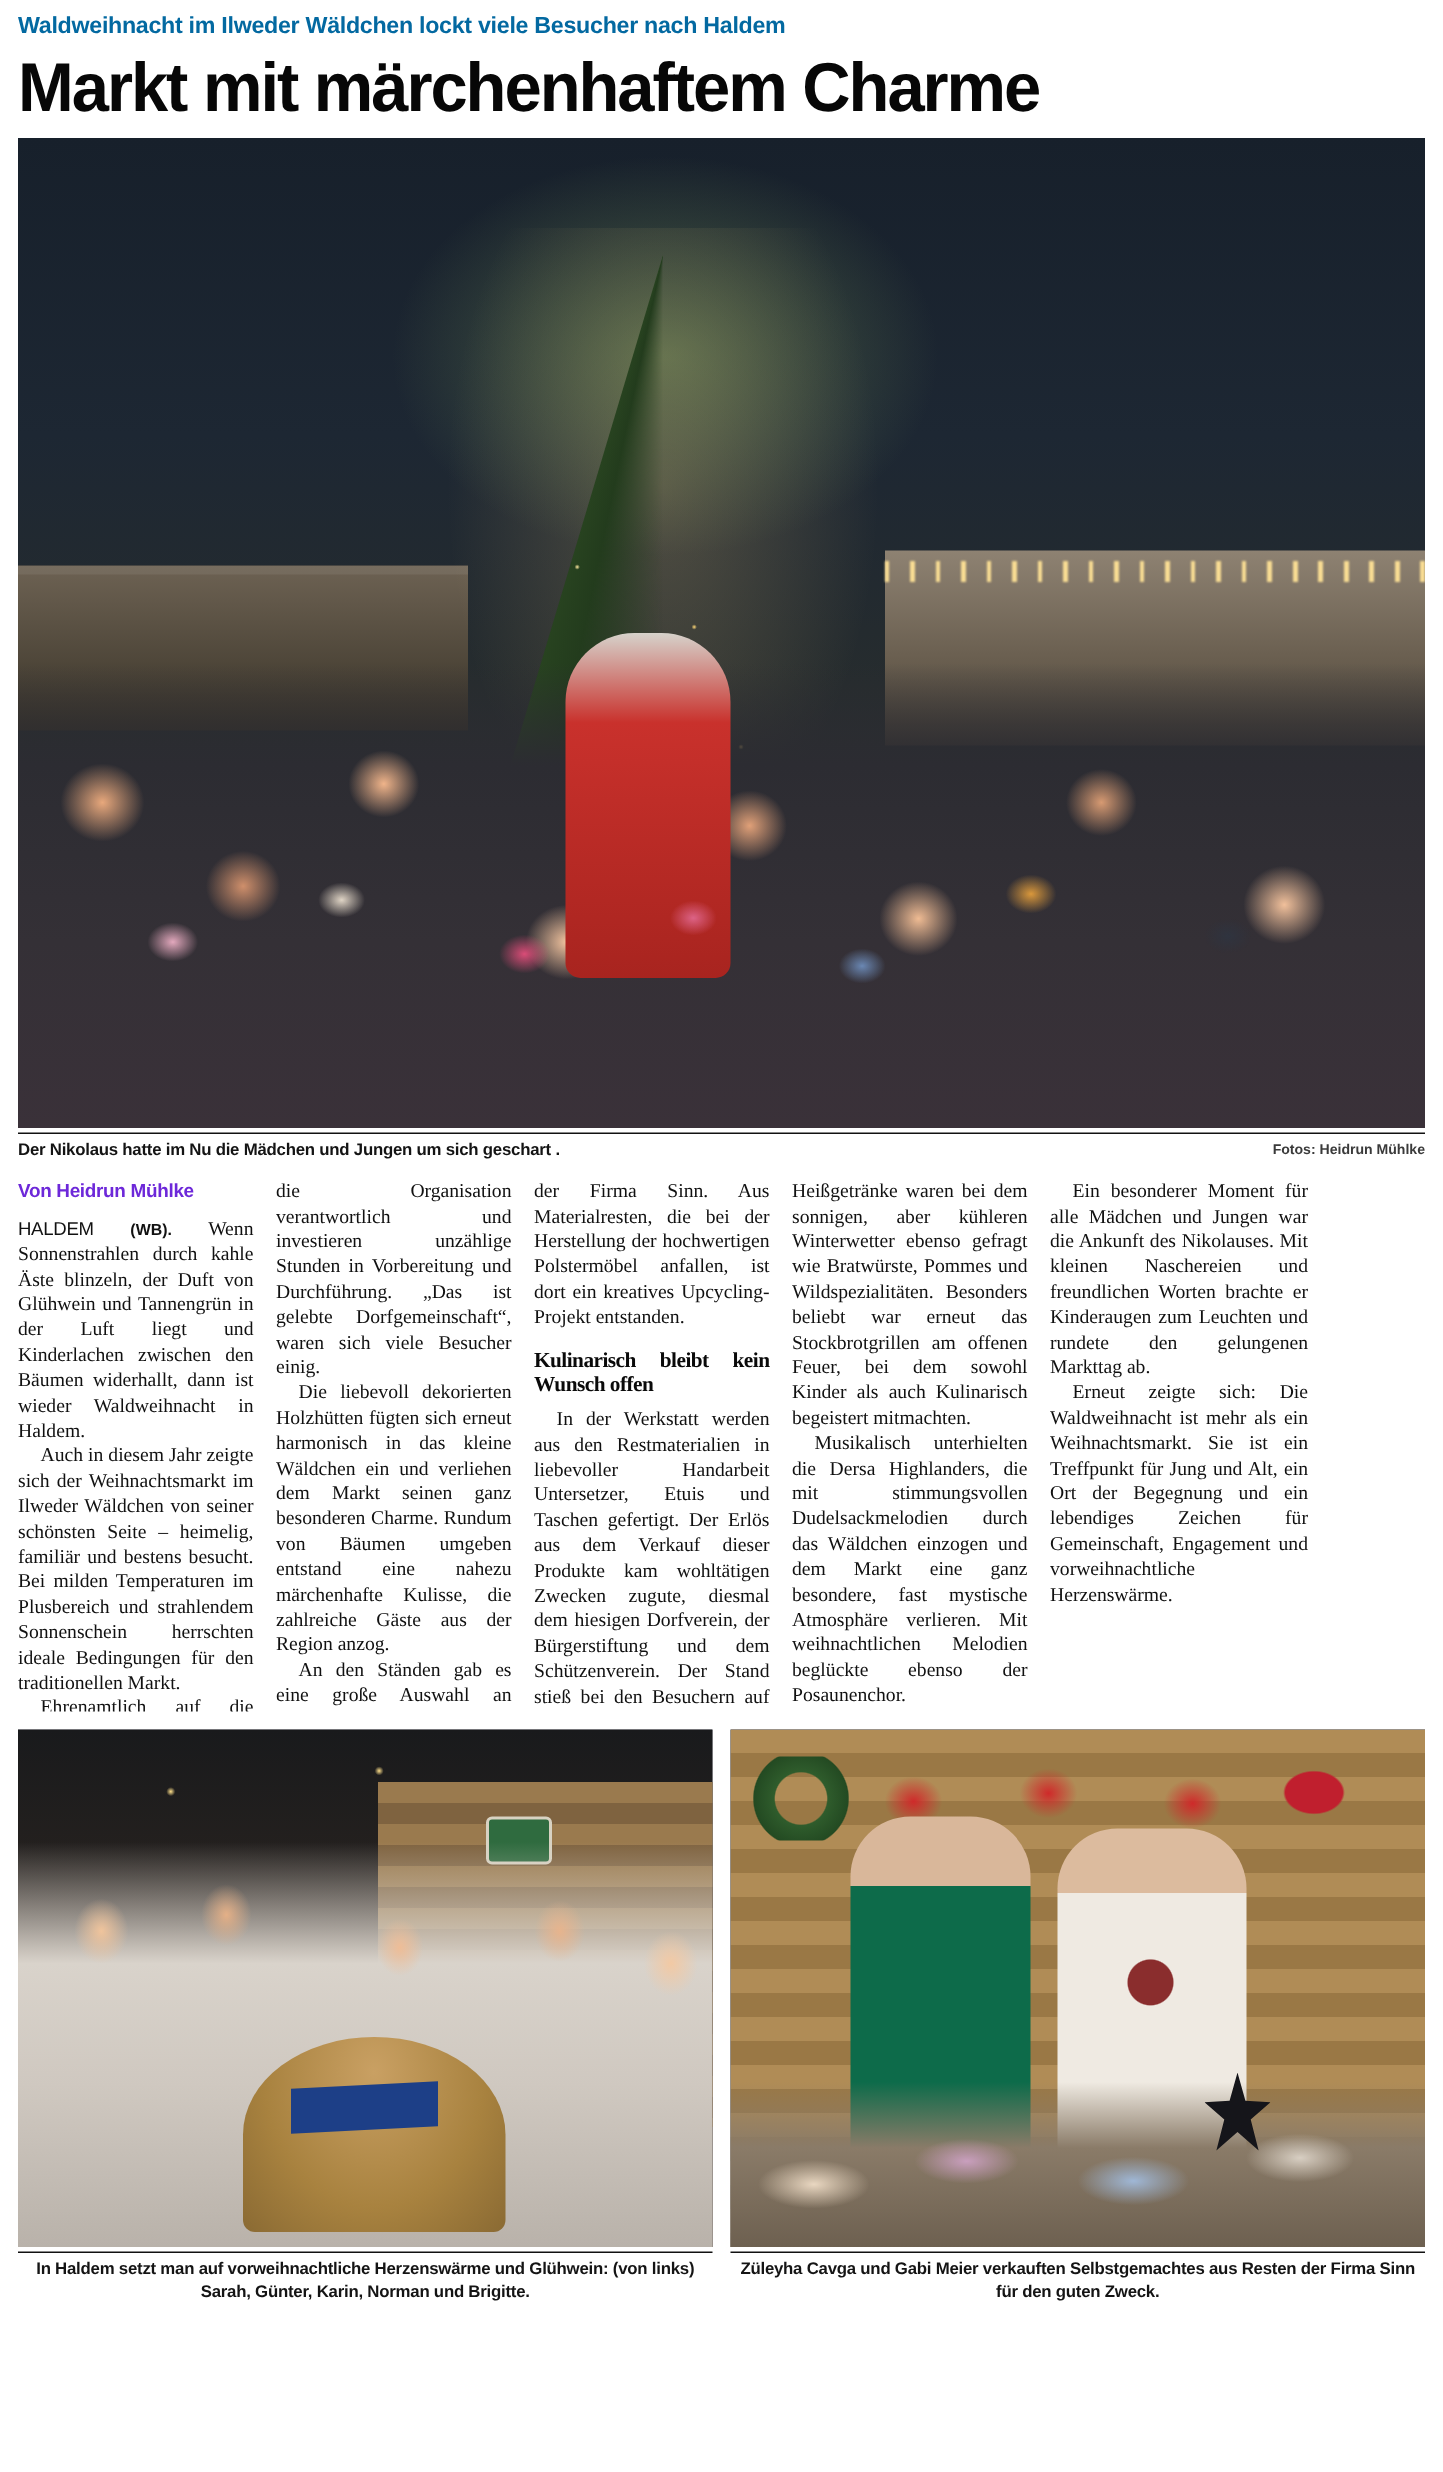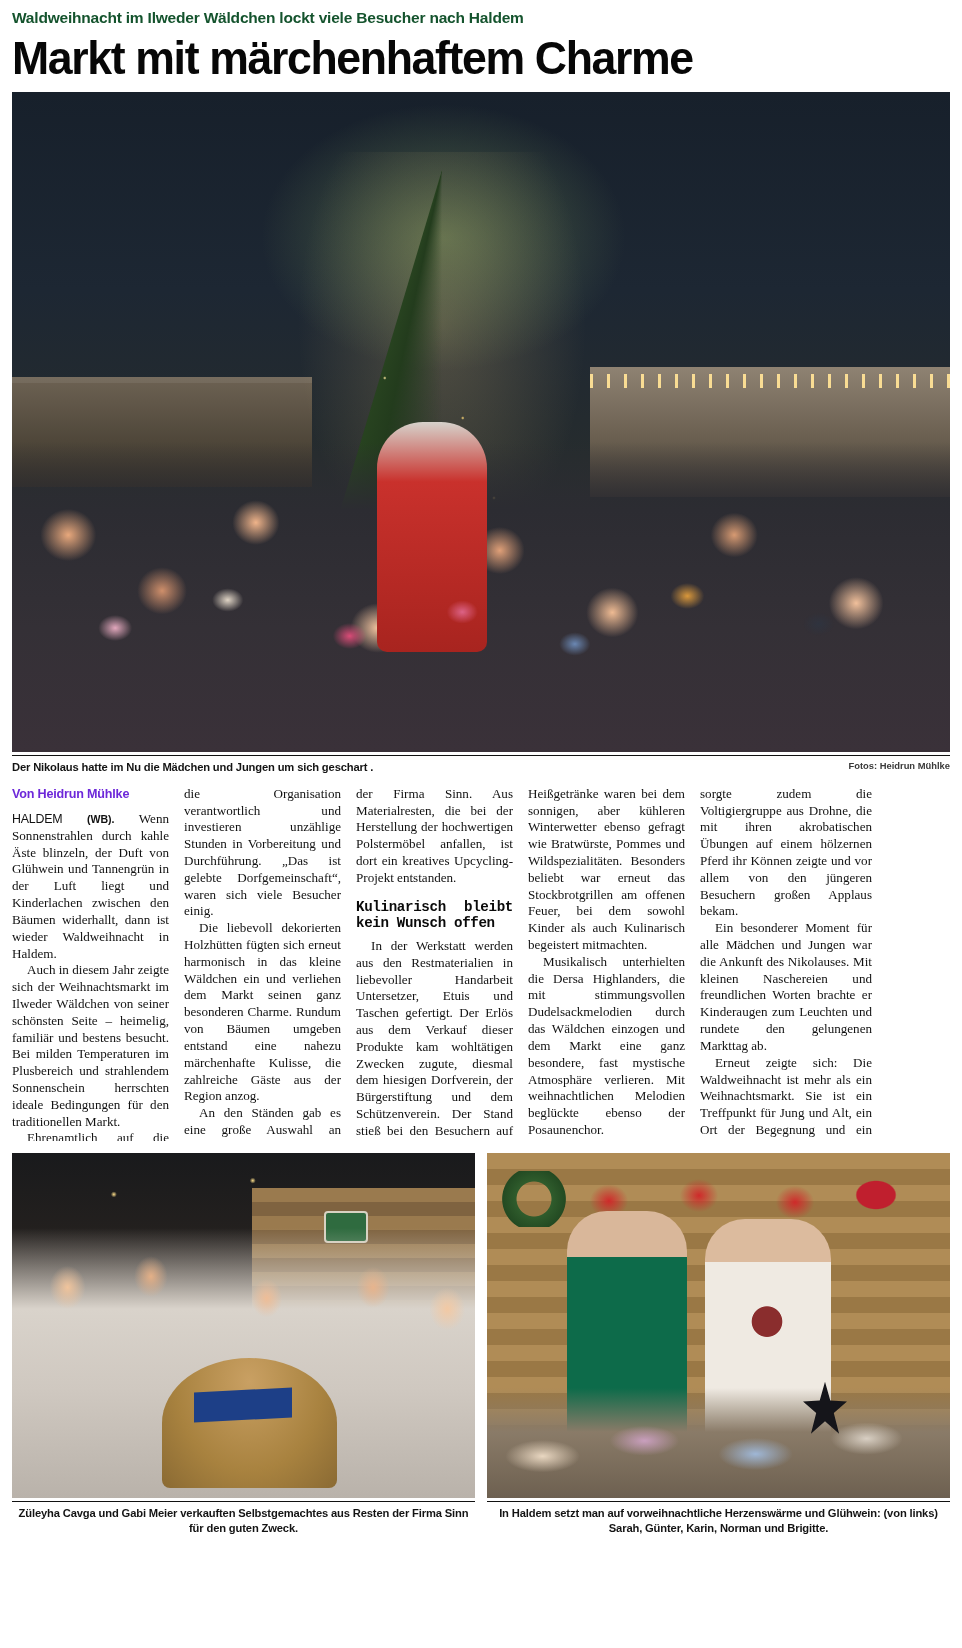--- a/index.html
+++ b/index.html
@@ -20,21 +20,21 @@
     position: relative;
     padding: 0 12px;
   }
 
   
   .kicker {
     font-family: "Liberation Sans", "DejaVu Sans", sans-serif;
     font-size: 15.5px;
     font-weight: 600;
     letter-spacing: -0.2px;
-    color: #14532d;
+    color: #0369a1;
     padding-top: 9px;
     line-height: 1.1;
     white-space: nowrap;
   }
   .headline {
     font-family: "Liberation Sans", "DejaVu Sans", sans-serif;
     font-weight: 700;
     font-size: 46px;
     letter-spacing: -1.4px;
     line-height: 1.02;
@@ -117,21 +117,21 @@
     font-weight: 400;
     font-size: 12.4px;
     letter-spacing: -0.2px;
   }
   .dateline-small {
     font-family: "Liberation Sans", "DejaVu Sans", sans-serif;
     font-weight: 700;
     font-size: 10.6px;
   }
   .subhead {
-    font-family: Liberation Mono, monospace;
+    font-family: Liberation Serif, serif;
     font-weight: 700;
     font-size: 14.2px;
     line-height: 1.14;
     letter-spacing: -0.35px;
     color: #0a0a0a;
     margin: 12px 0 7px 0;
     text-indent: 0;
   }
 
   
@@ -361,21 +361,20 @@
 
     </div>
 
     <div class="col">
       <p class="noindent">Heißgetränke waren bei dem sonnigen, aber kühleren Winterwetter ebenso gefragt wie Bratwürste, Pommes und Wildspezialitäten. Besonders beliebt war erneut das Stockbrotgrillen am offenen Feuer, bei dem sowohl Kinder als auch Kulinarisch begeistert mitmachten.</p>
       <p>Musikalisch unterhielten die Dersa Highlanders, die mit stimmungsvollen Dudelsackmelodien durch das Wäldchen einzogen und dem Markt eine ganz besondere, fast mystische Atmosphäre verlieren. Mit weihnachtlichen Melodien beglückte ebenso der Posaunenchor.</p>
 
     </div>
 
     <div class="col">
-      <p class="noindent">sorgte zudem die Voltigiergruppe aus Drohne, die mit ihren akrobatischen Übungen auf einem hölzernen Pferd ihr Können zeigte und vor allem von den jüngeren Besuchern großen Applaus bekam.</p>
       <p>Ein besonderer Moment für alle Mädchen und Jungen war die Ankunft des Nikolauses. Mit kleinen Naschereien und freundlichen Worten brachte er Kinderaugen zum Leuchten und rundete den gelungenen Markttag ab.</p>
       <p>Erneut zeigte sich: Die Waldweihnacht ist mehr als ein Weihnachtsmarkt. Sie ist ein Treffpunkt für Jung und Alt, ein Ort der Begegnung und ein lebendiges Zeichen für Gemeinschaft, Engagement und vorweihnachtliche Herzenswärme.</p>
     </div>
 
   </div>
 
   <div class="bottom-photos">
     <div class="photo photo-bl">
       <div class="bl-bg"></div>
       <div class="bl-wall"></div>
@@ -392,20 +391,20 @@
       <div class="br-woman-l"></div>
       <div class="br-woman-r"></div>
       <div class="br-deer"></div>
       <div class="br-goods"></div>
       <div class="br-black-star"></div>
     </div>
   </div>
 
   <div class="bottom-captions">
     <div class="bc">
+      <div class="caption">In Haldem setzt man auf vorweihnachtliche Herzenswärme und Glühwein: (von links) Sarah, Günter, Karin, Norman und Brigitte.</div>
+    </div>
+    <div class="bc">
       <div class="caption">Züleyha Cavga und Gabi Meier verkauften Selbstgemachtes aus Resten der Firma Sinn für den guten Zweck.</div>
     </div>
-    <div class="bc">
-      <div class="caption">In Haldem setzt man auf vorweihnachtliche Herzenswärme und Glühwein: (von links) Sarah, Günter, Karin, Norman und Brigitte.</div>
-    </div>
   </div>
 
 </div>
 
 </body></html>

